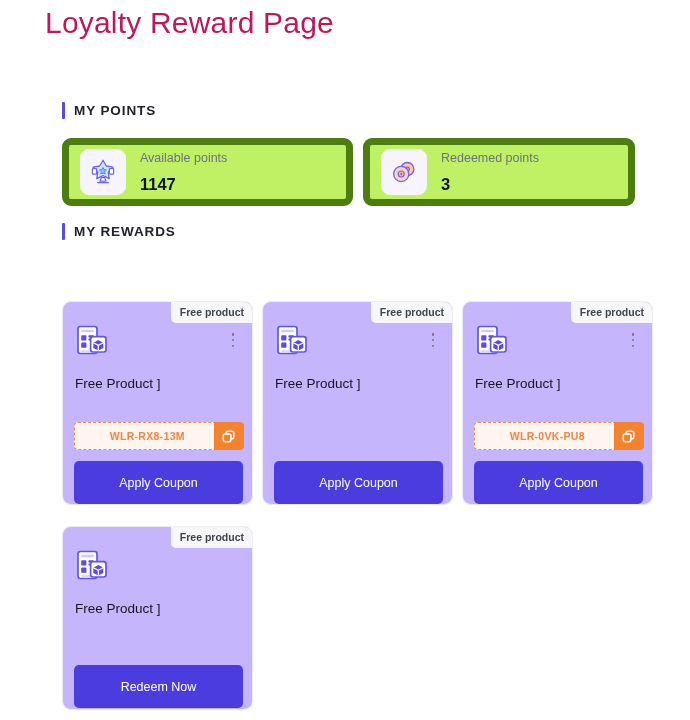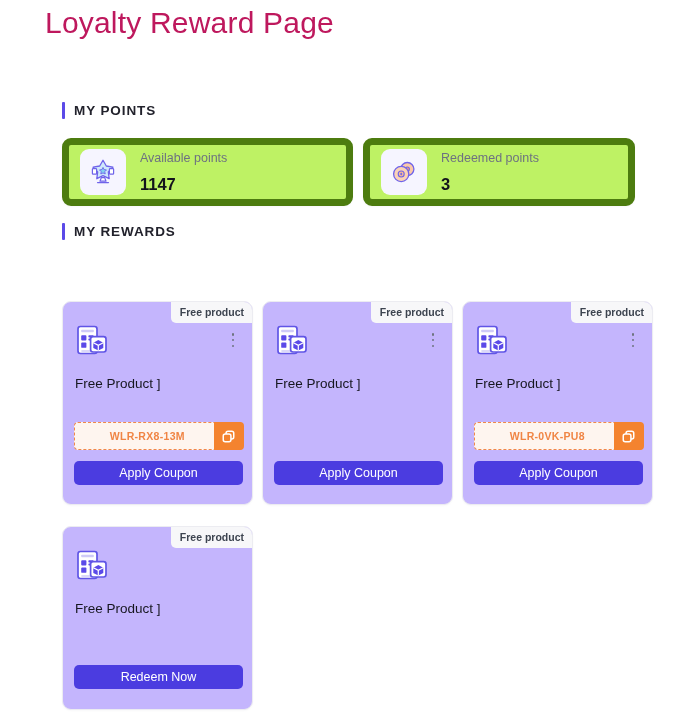--- a/index.html
+++ b/index.html
@@ -201,21 +201,21 @@
     display: flex;
     align-items: center;
     justify-content: center;
     flex: 0 0 auto;
   }
 
   .action-btn {
     position: absolute;
     left: 11px;
     width: 169px;
-    height: 24px;
+    height: 43px;
     background: #4b3ce0;
     border: none;
     border-radius: 5px;
     color: #ffffff;
     font-family: "Liberation Sans", sans-serif;
     font-size: 12.5px;
     cursor: pointer;
     padding: 0;
   }
   .action-btn.apply { top: 159px; }

